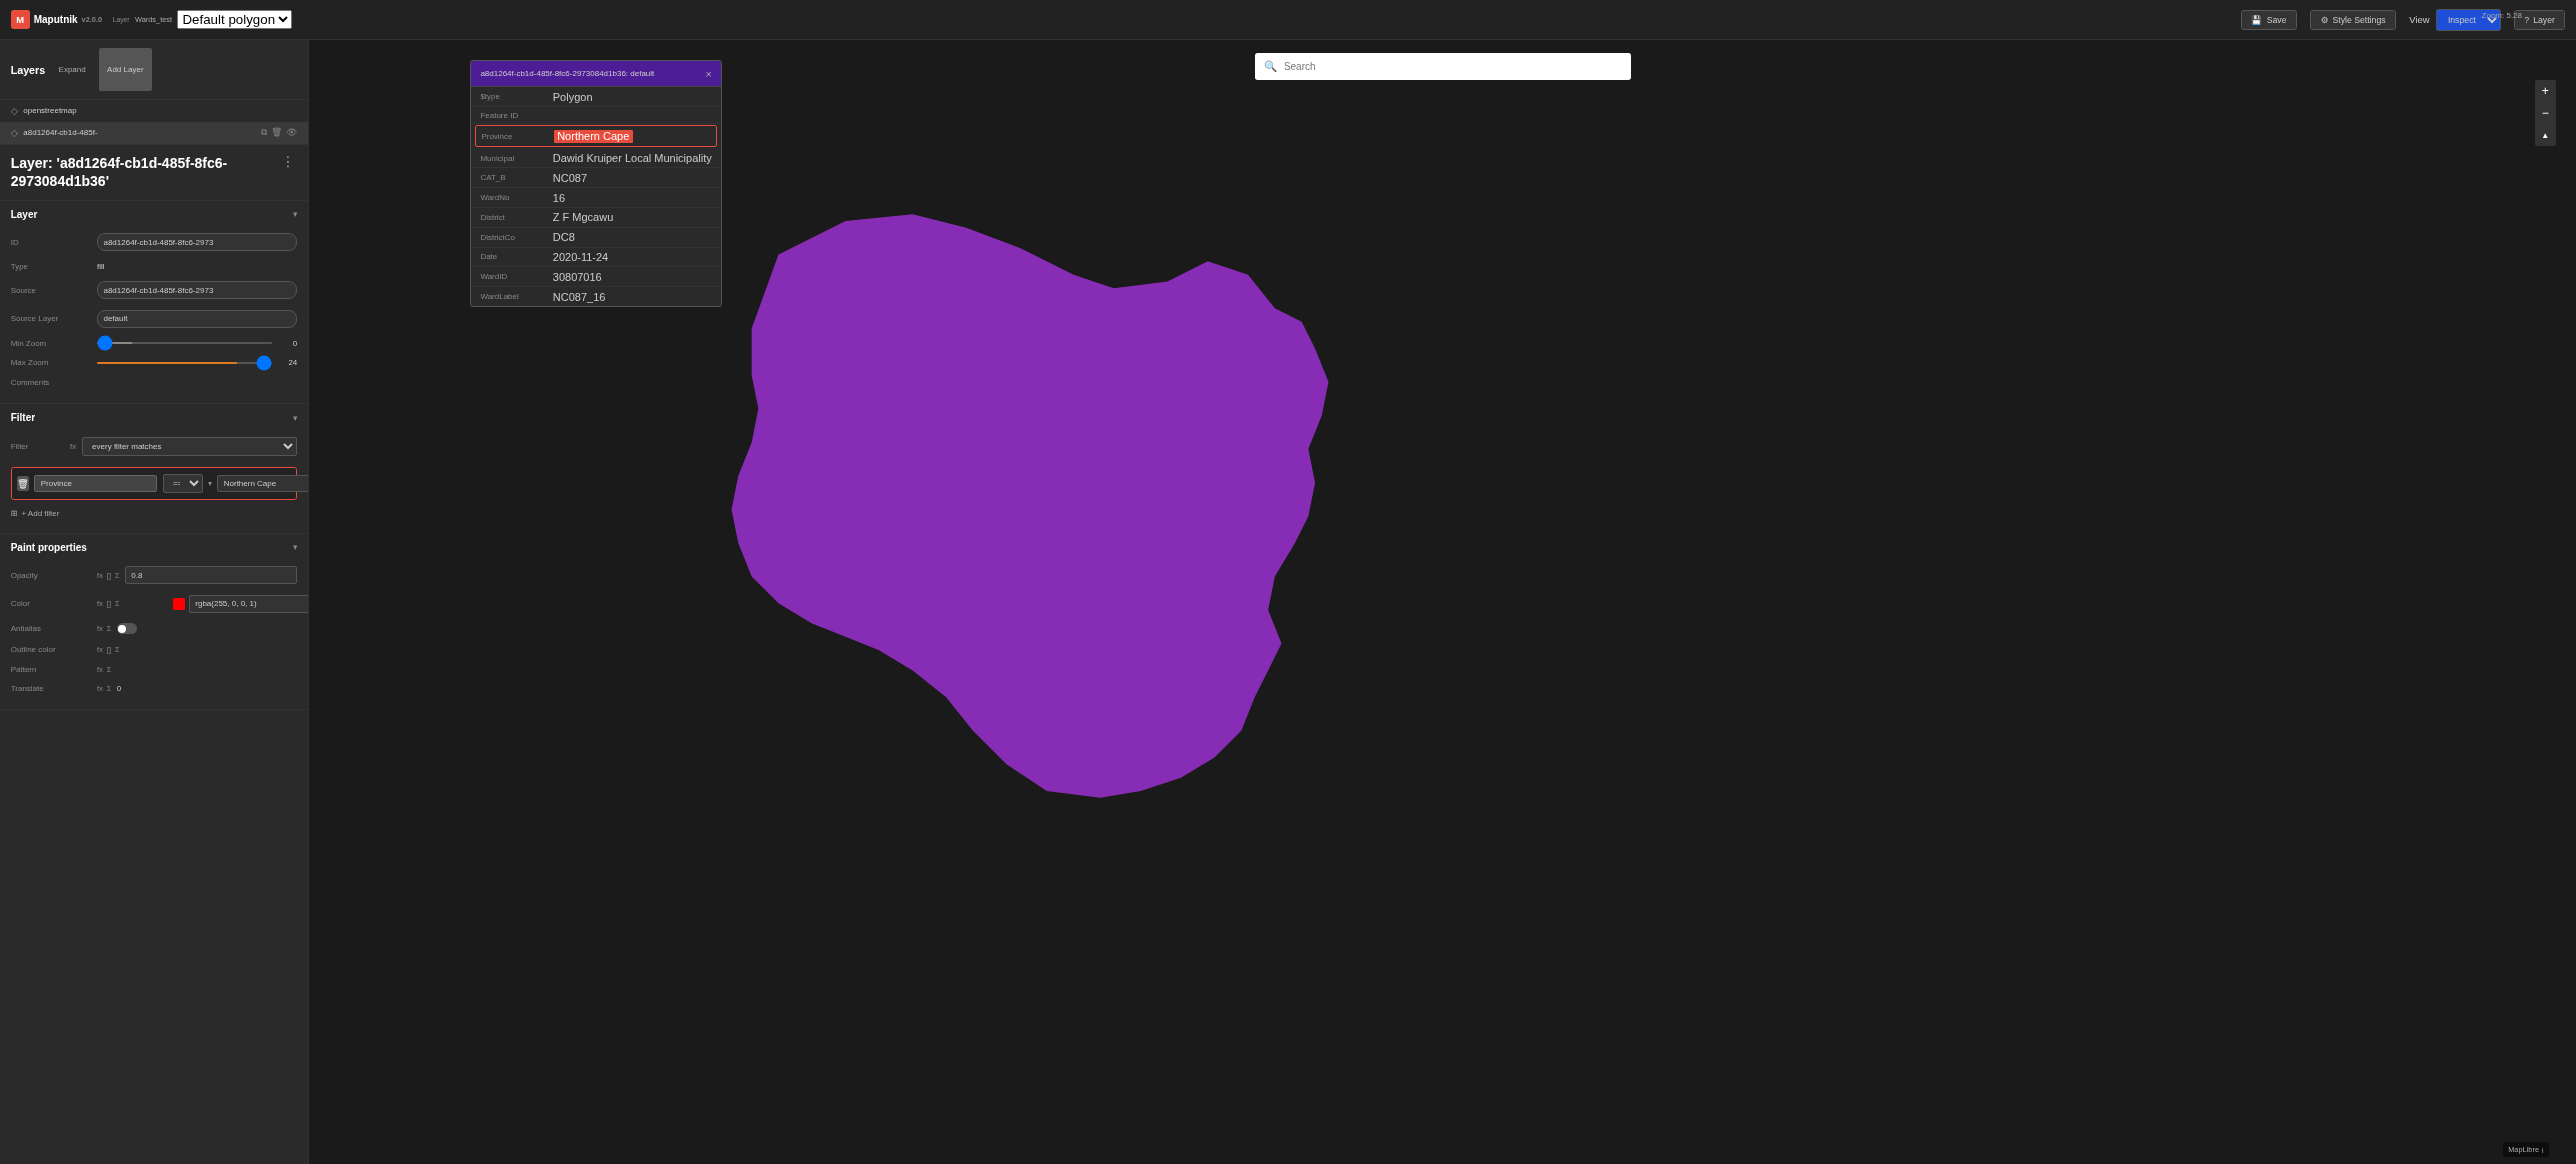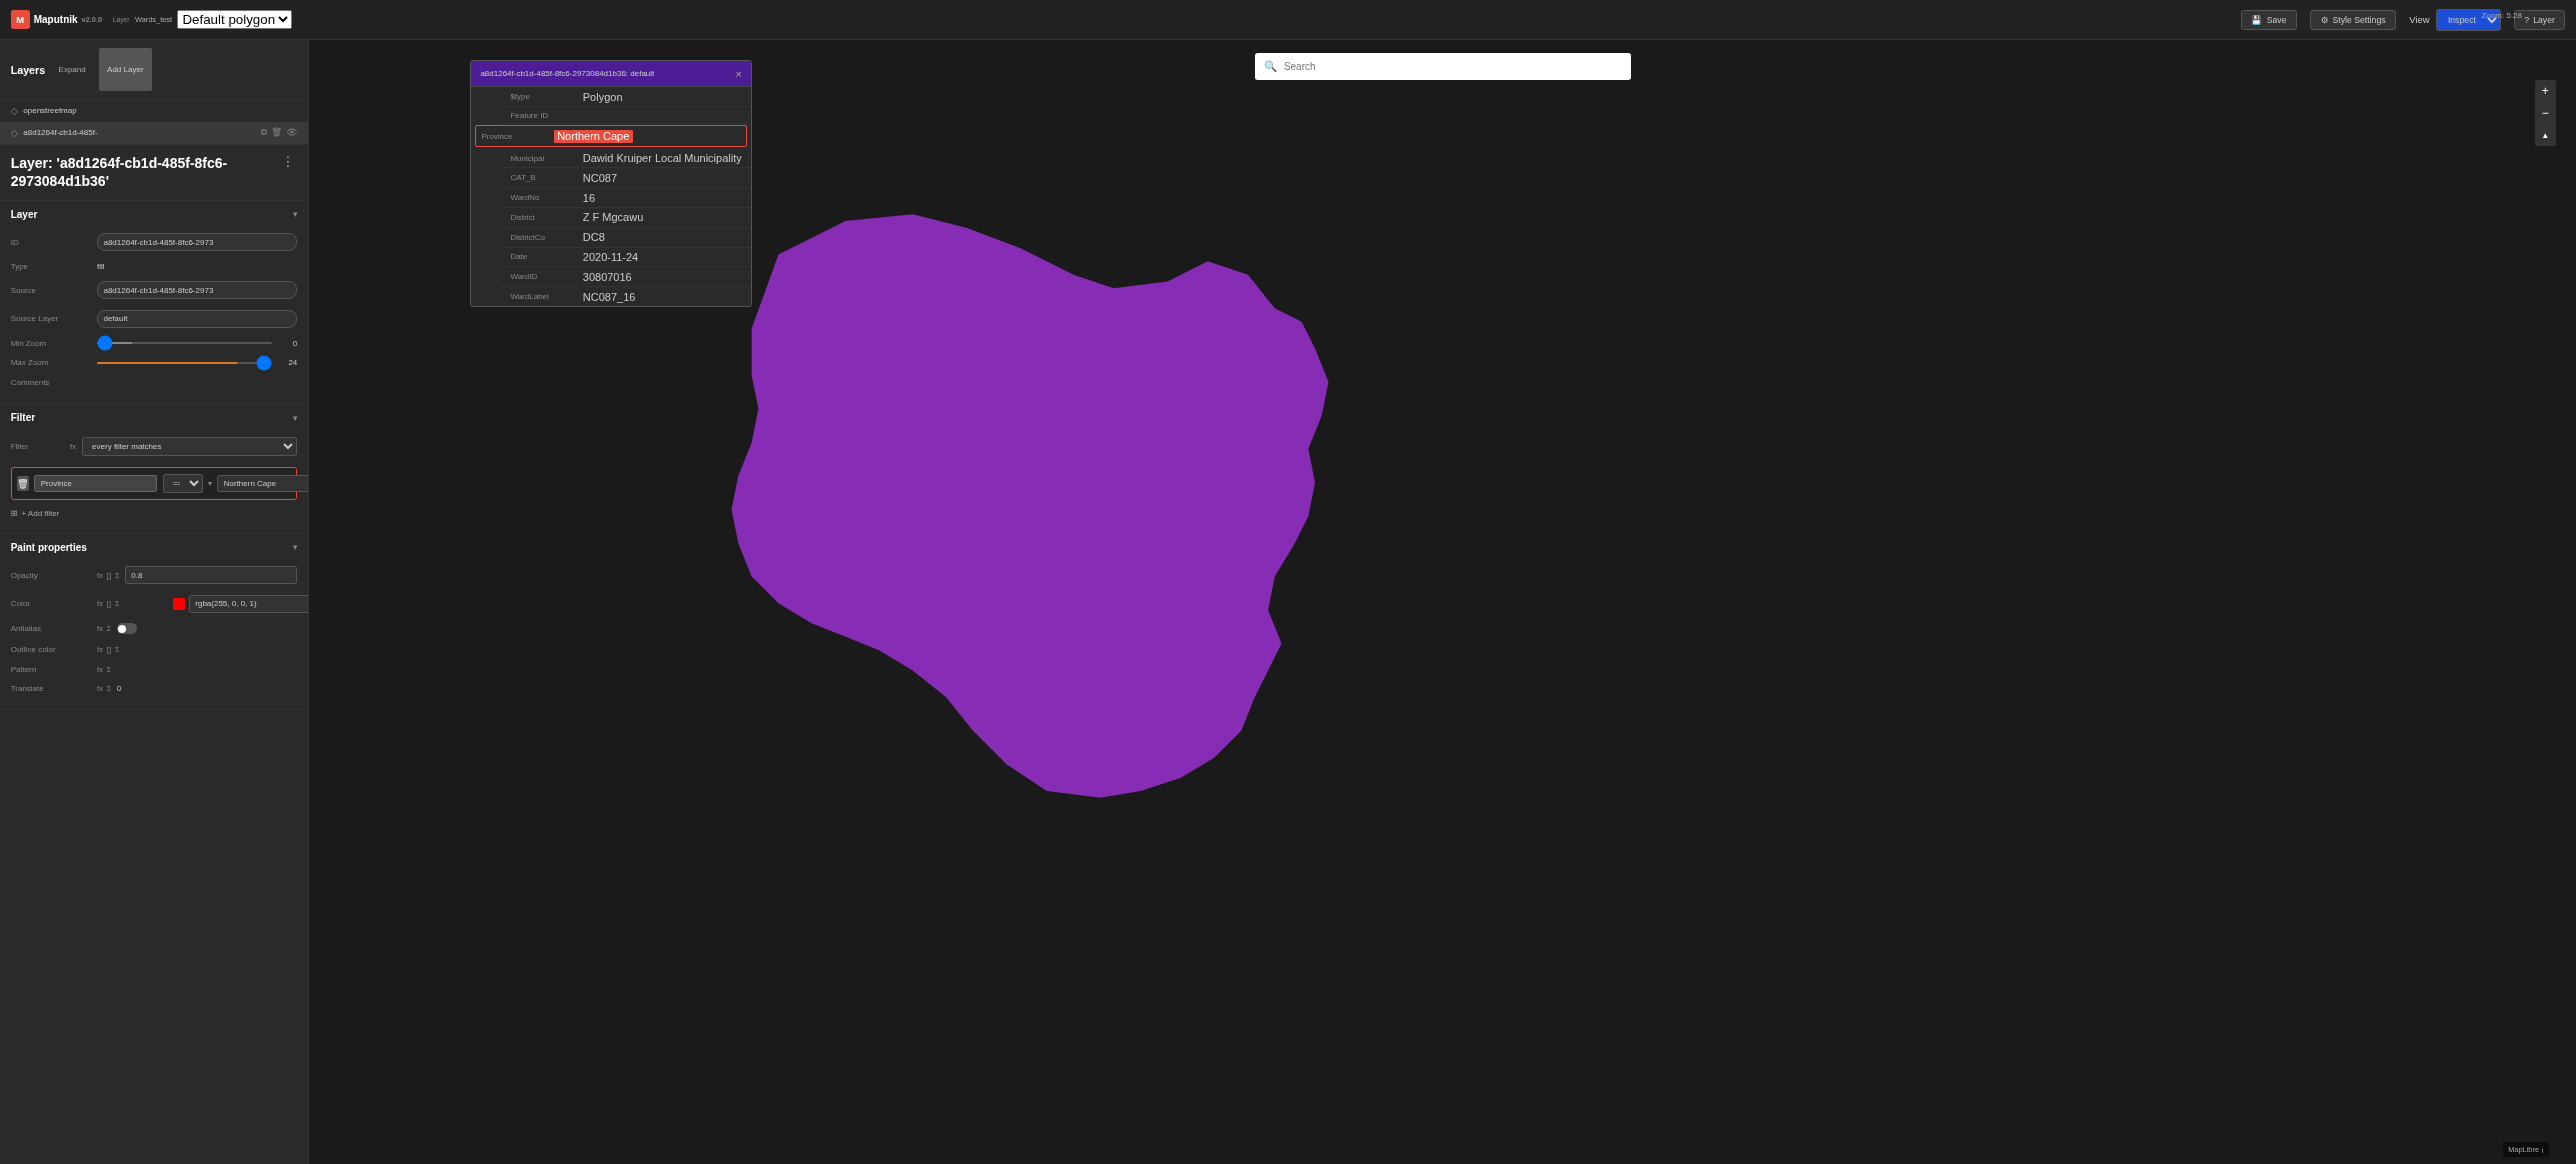--- a/index.html
+++ b/index.html
@@ -136,21 +136,21 @@
       min-width: 215px; z-index: 20; font-size: 8px;
     }
     .popup-header {
       display: flex; align-items: center; justify-content: space-between;
       padding: 6.7px 9.4px; border-bottom: 0.7px solid #444;
       background: #4c1d95; border-radius: 2.7px 2.7px 0 0;
     }
     .popup-title { color: #ccc; font-size: 8px; }
     .popup-close { background: none; border: none; color: #aaa; cursor: pointer; font-size: 10.7px; }
     .popup-content { padding: 0; }
-    .popup-row { display: flex; align-items: center; padding: 3.4px 9.4px; border-bottom: 0.7px solid #333; gap: 5.4px; margin-left: 30px; }
+    .popup-row { display: flex; align-items: center; padding: 3.4px 9.4px; border-bottom: 0.7px solid #333; gap: 5.4px; }
     .popup-row:last-child { border-bottom: none; }
     .popup-key { color: #888; width: 67px; font-size: 8px; flex-shrink: 0; }
     .popup-val { color: #ccc; font-size: 11px; }
     .popup-row.highlighted { border: 1.3px solid #e74c3c; margin: 1.3px 4px; border-radius: 2px; padding: 3.4px 5.4px; }
     .popup-val.highlighted-val { background: #e74c3c; color: #fff; padding: 0.7px 3.4px; border-radius: 1.3px; }
 
     
     .maplibre-badge {
       position: absolute; bottom: 6.7px; right: 27px;
       background: rgba(0,0,0,0.5); color: #aaa; font-size: 7.4px;

